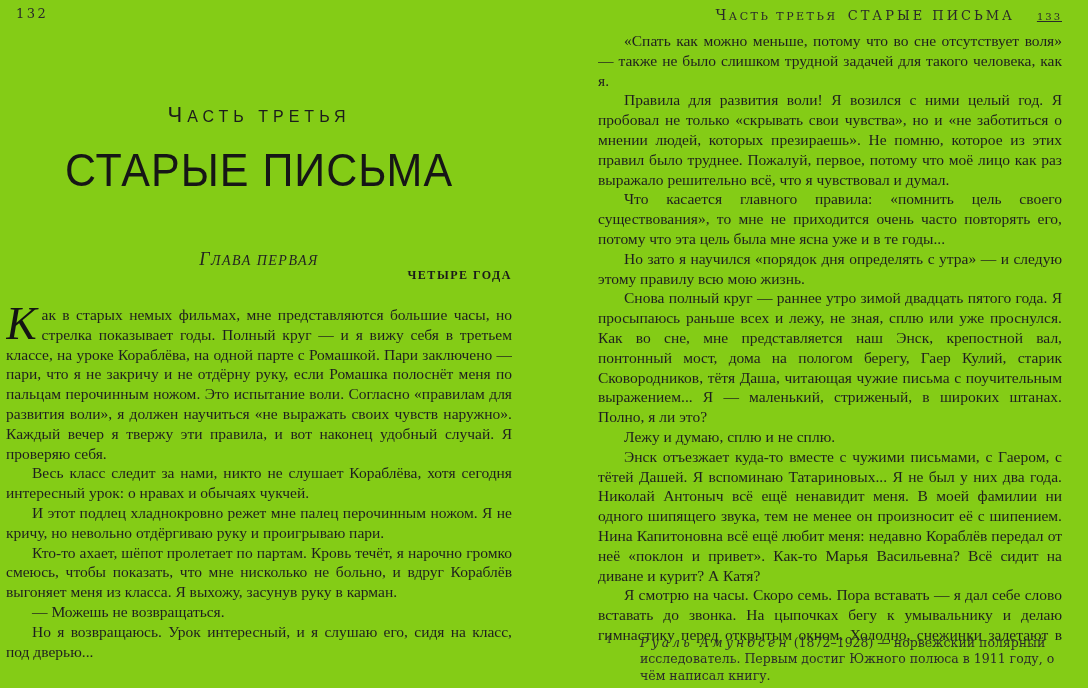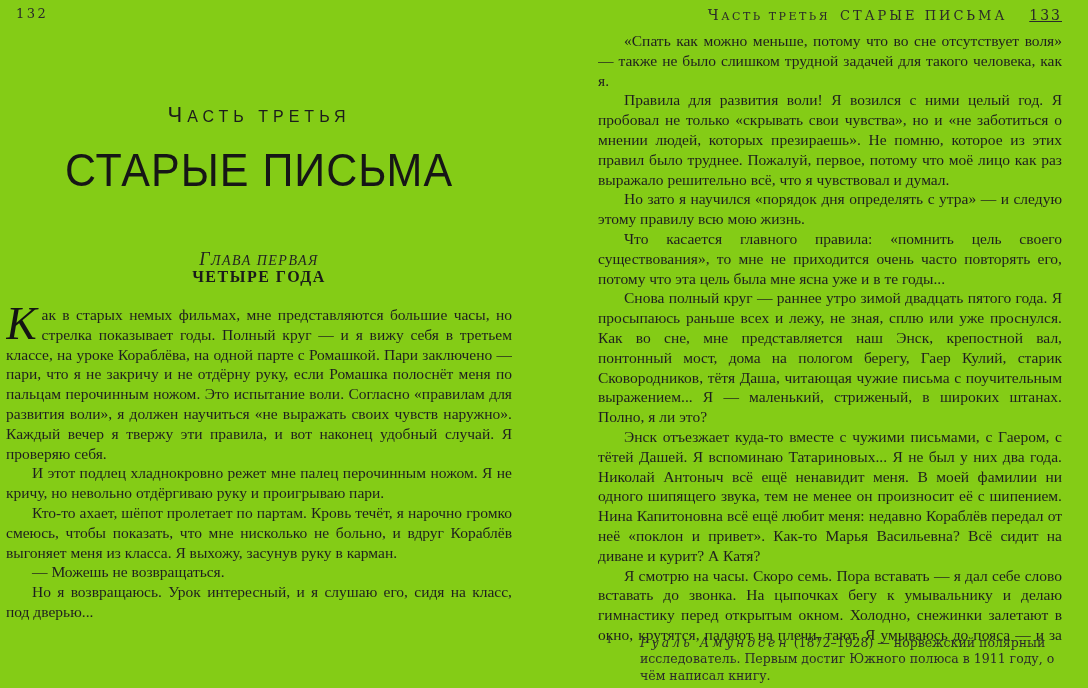--- a/index.html
+++ b/index.html
@@ -26,22 +26,22 @@
     font-family:"Liberation Sans",sans-serif;font-weight:400;
     font-size:43px;letter-spacing:1px;color:#161616;
     transform:scaleY(1.08);transform-origin:top center;
   }
   .chapter-label{
     position:absolute;top:249px;left:0;right:0;text-align:center;
     font-size:14px;letter-spacing:1.5px;text-transform:uppercase;color:#222;font-style:italic;
   }
   .chapter-label::first-letter{font-size:18px;}
   .chapter-title{
-    position:absolute;top:268px;left:0;right:0;text-align:center;
-    font-size:16px;font-weight:bold;letter-spacing:1.5px;color:#1a1a1a;
+    position:absolute;top:268px;left:0;right:0;text-align:right;
+    font-size:12px;font-weight:bold;letter-spacing:1.5px;color:#1a1a1a;
   }
 
   .body-col{position:absolute;left:0;right:0;}
   .left-body{top:305px;height:383px;overflow:hidden;}
   .right-body{top:31px;height:612px;overflow:hidden;}
 
   .body-col p{
     margin:0;font-size:15.5px;line-height:19.8px;text-align:justify;
     text-indent:26px;color:#1f1f1f;
   }
@@ -54,21 +54,21 @@
 
   
   .running-head{
     position:absolute;top:7px;left:0;right:0;
     display:flex;justify-content:flex-end;align-items:baseline;gap:10px;
     font-family:"DejaVu Serif",serif;color:#2a2a2a;white-space:nowrap;
   }
   .rh-part{font-size:11px;letter-spacing:2.5px;text-transform:uppercase;}
   .rh-part::first-letter{font-size:14px;}
   .rh-title{font-size:13px;letter-spacing:3px;}
-  .rh-page{font-size:14px;letter-spacing:2px;margin-left:12px;text-decoration:underline;}
+  .rh-page{font-size:10px;letter-spacing:2px;margin-left:12px;text-decoration:underline;}
 
   
   .footnote{
     position:absolute;left:0;right:0;bottom:4px;
     font-family:"DejaVu Serif",serif;font-size:12.5px;line-height:16.5px;
     color:#2b2b2b;padding-left:42px;position:absolute;
   }
   .fn-marker{
     position:absolute;left:8px;top:-3px;font-size:10px;
   }
@@ -84,40 +84,42 @@
     <div class="pageno pageno-left">132</div>
 
     <div class="part-label">Часть третья</div>
     <div class="part-title">СТАРЫЕ ПИСЬМА</div>
 
     <div class="chapter-label">Глава первая</div>
     <div class="chapter-title">ЧЕТЫРЕ ГОДА</div>
 
     <div class="body-col left-body">
       <p class="no-indent"><span class="dropcap">К</span><span>ак в старых немых фильмах, мне представляются большие часы, но стрелка показывает годы. Полный круг — и я вижу себя в третьем классе, на уроке Кораблёва, на одной парте с Ромашкой. Пари заключено — пари, что я не закричу и не отдёрну руку, если Ромашка полоснёт меня по пальцам перочинным ножом. Это испытание воли. Согласно «правилам для развития воли», я должен научиться «не выражать своих чувств наружно». Каждый вечер я твержу эти правила, и вот наконец удобный случай. Я проверяю себя.</span></p>
+      <p>Весь класс следит за нами, никто не слушает Кораблёва, хотя сегодня интересный урок: о нравах и обычаях чукчей.</p>
       <p>И этот подлец хладнокровно режет мне палец перочинным ножом. Я не кричу, но невольно отдёргиваю руку и проигрываю пари.</p>
       <p>Кто-то ахает, шёпот пролетает по партам. Кровь течёт, я нарочно громко смеюсь, чтобы показать, что мне нисколько не больно, и вдруг Кораблёв выгоняет меня из класса. Я выхожу, засунув руку в карман.</p>
       <p>— Можешь не возвращаться.</p>
       <p>Но я возвращаюсь. Урок интересный, и я слушаю его, сидя на класс, под дверью...</p>
     </div>
   </div>
 
   <div class="right-page">
     <div class="running-head">
       <span class="rh-part">Часть третья</span>
       <span class="rh-title">СТАРЫЕ ПИСЬМА</span>
       <span class="rh-page pageno">133</span>
     </div>
 
     <div class="body-col right-body">
       <p>«Спать как можно меньше, потому что во сне отсутствует воля» — также не было слишком трудной задачей для такого человека, как я.</p>
       <p>Правила для развития воли! Я возился с ними целый год. Я пробовал не только «скрывать свои чувства», но и «не заботиться о мнении людей, которых презираешь». Не помню, которое из этих правил было труднее. Пожалуй, первое, потому что моё лицо как раз выражало решительно всё, что я чувствовал и думал.</p>
+      <p>Что касается главного правила: «помнить цель своего существования», то мне не приходится очень часто повторять его, потому что эта цель была мне ясна уже и в те годы...</p>
       <p>Но зато я научился «порядок дня определять с утра» — и следую этому правилу всю мою жизнь.</p>
-      <p>Что касается главного правила: «помнить цель своего существования», то мне не приходится очень часто повторять его, потому что эта цель была мне ясна уже и в те годы...</p>
       <p>Снова полный круг — раннее утро зимой двадцать пятого года. Я просыпаюсь раньше всех и лежу, не зная, сплю или уже проснулся. Как во сне, мне представляется наш Энск, крепостной вал, понтонный мост, дома на пологом берегу, Гаер Кулий, старик Сковородников, тётя Даша, читающая чужие письма с поучительным выражением... Я — маленький, стриженый, в широких штанах. Полно, я ли это?</p>
+      <p>Лежу и думаю, сплю и не сплю.</p>
       <p>Энск отъезжает куда-то вместе с чужими письмами, с Гаером, с тётей Дашей. Я вспоминаю Татариновых... Я не был у них два года. Николай Антоныч всё ещё ненавидит меня. В моей фамилии ни одного шипящего звука, тем не менее он произносит её с шипением. Нина Капитоновна всё ещё любит меня: недавно Кораблёв передал от неё «поклон и привет». Как-то Марья Васильевна? Всё сидит на диване и курит? А Катя?</p>
       <p>Я смотрю на часы. Скоро семь. Пора вставать — я дал себе слово вставать до звонка. На цыпочках бегу к умывальнику и делаю гимнастику перед открытым окном. Холодно, снежинки залетают в окно, крутятся, падают на плечи, тают. Я умываюсь до пояса — и за книгу. За чудесную книгу — «Южный полюс» Амундсена¹, — которую я читаю в четвёртый раз.</p>
     </div>
 
     <div class="footnote">
       <span class="fn-marker">1</span><span class="fn-name">Руаль Амундсен</span><span class="fn-text">(1872–1928) — норвежский полярный исследователь. Первым достиг Южного полюса в 1911 году, о чём написал книгу.</span>
     </div>
   </div>
 
 </div>

